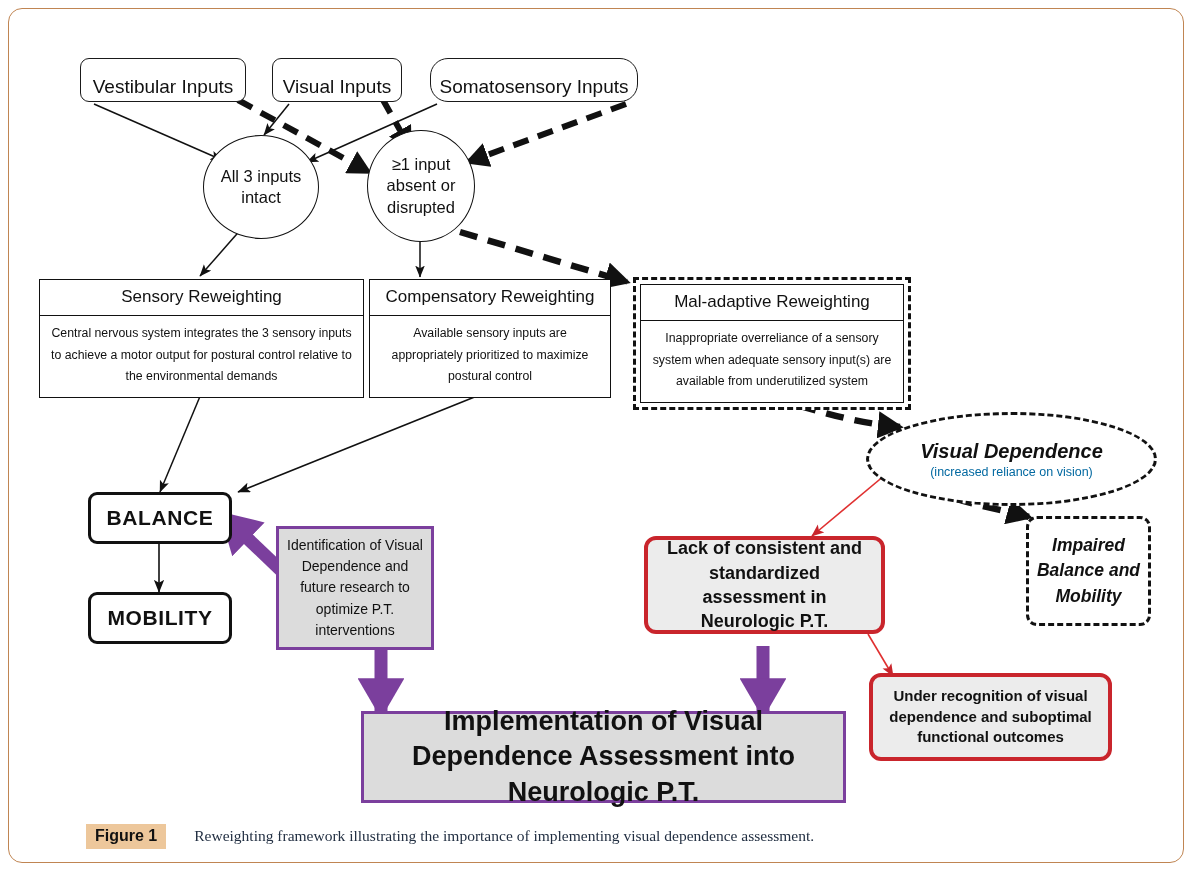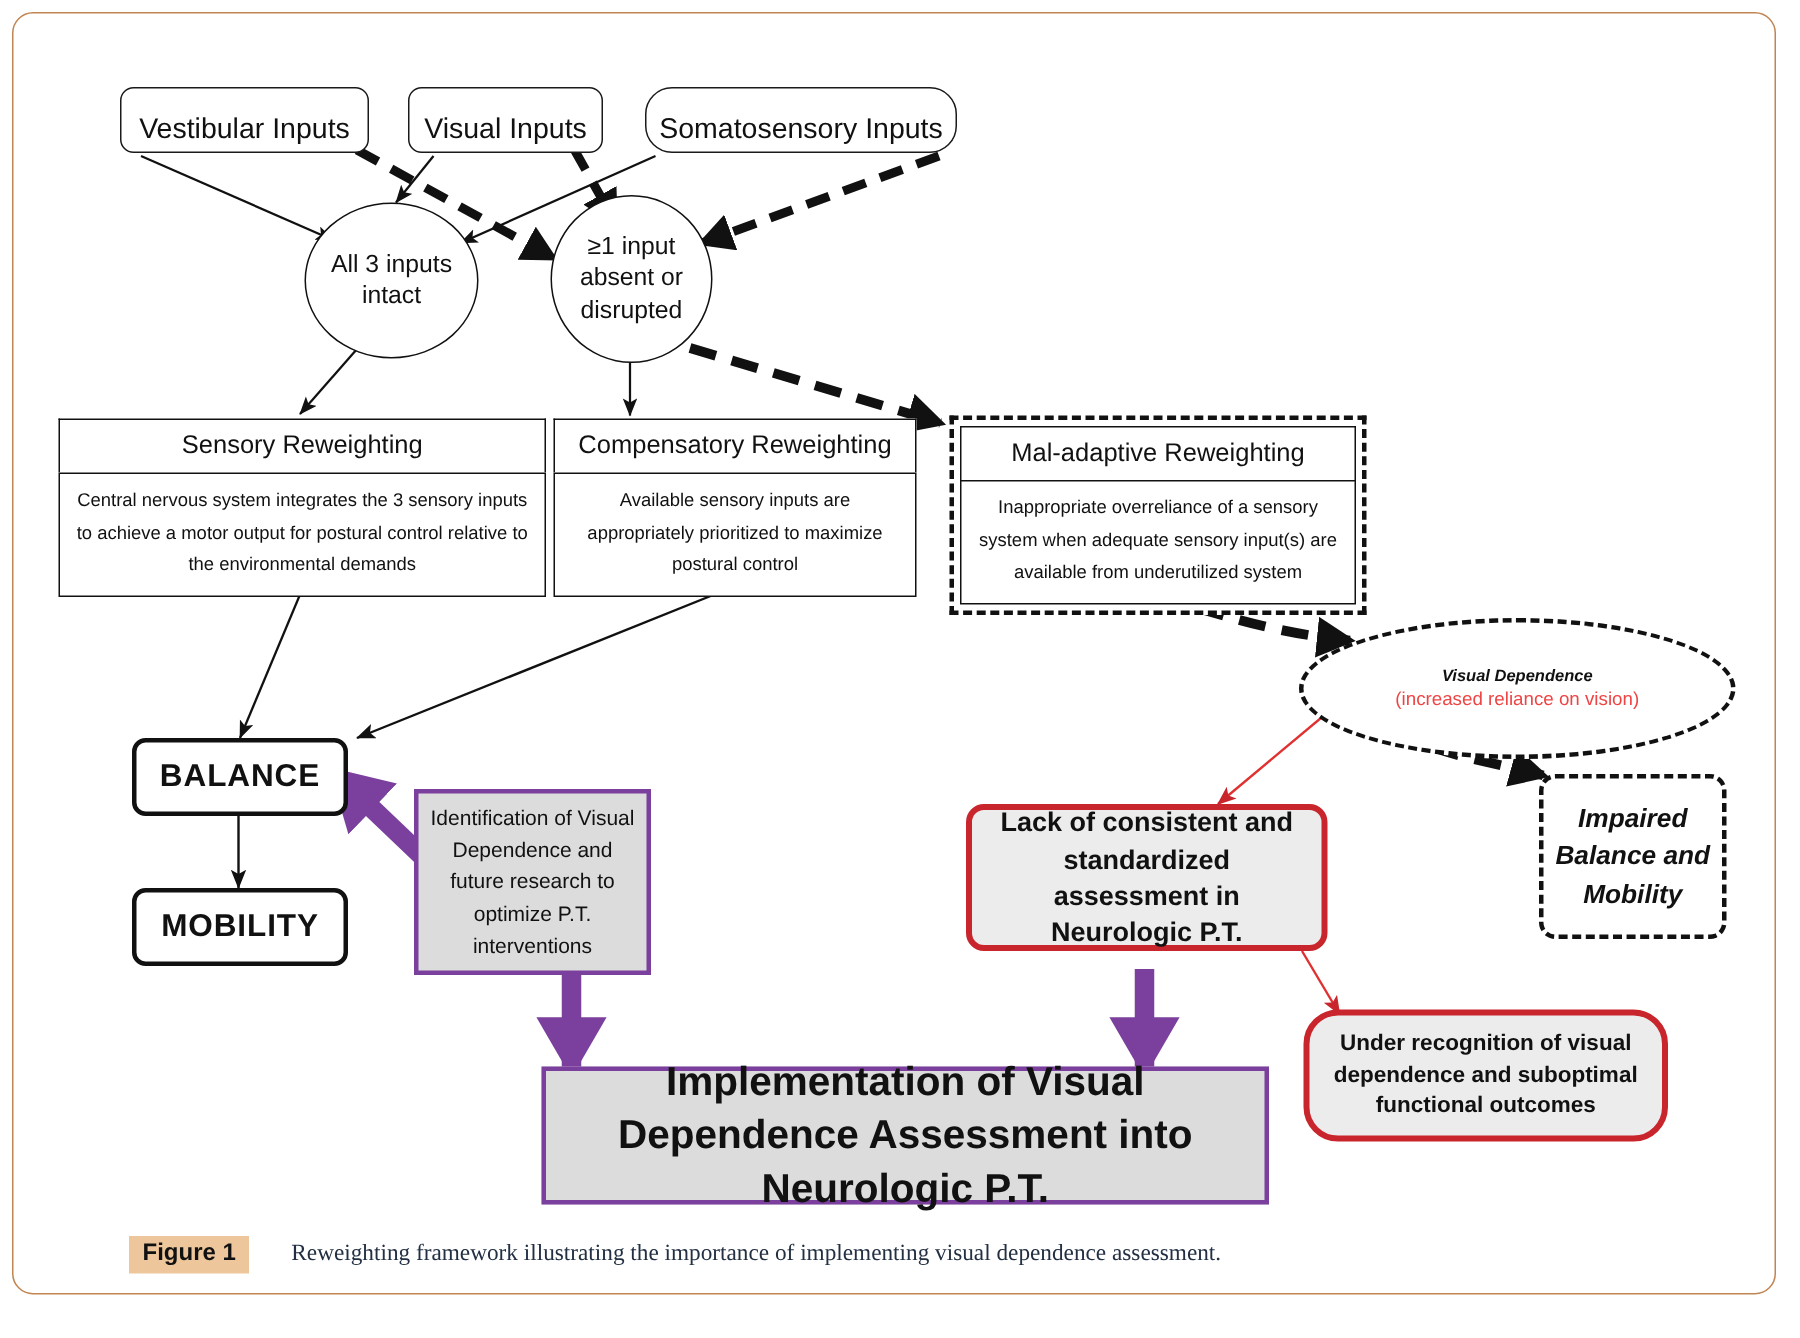--- a/index.html
+++ b/index.html
@@ -59,30 +59,30 @@
     border:3.4px dashed #111;border-radius:11px;background:#fff;
     font-weight:bold;font-size:17.5px;color:#111;line-height:1.45;padding:6px;
   }
 
   
   .vd-ellipse{
     position:absolute;border:3.4px dashed #111;border-radius:50%;
     background:#fff;display:flex;flex-direction:column;
     align-items:center;justify-content:center;text-align:center;
   }
-  .vd-title{font-style:italic;font-weight:bold;font-size:11px;color:#111;}
-  .vd-sub{font-size:12.5px;color:#ef4444;margin-top:2px;}
+  .vd-title{font-style:italic;font-weight:bold;font-size:20px;color:#111;}
+  .vd-sub{font-size:12.5px;color:#0369a1;margin-top:2px;}
 
   
   .redbox{
     border:4px solid #C9252C;border-radius:12px;background:#ececec;
     font-weight:bold;color:#111;text-align:center;
   }
   .redbox.big{font-size:18px;line-height:1.35;}
-  .redbox.small{font-size:15px;line-height:1.38;border-radius:23px;}
+  .redbox.small{font-size:15px;line-height:1.38;}
 
   
   .purplebox{
     border:3px solid #7B3F9D;background:#dcdcdc;color:#111;text-align:center;
   }
   .purple-note{font-size:14px;line-height:1.52;padding:6px 6px;}
   .purple-main{font-weight:bold;font-size:27px;line-height:1.32;padding:10px 12px;}
 
   
   #caption{position:absolute;left:38px;top:824px;display:flex;align-items:baseline;gap:28px;margin-left:48px;}

